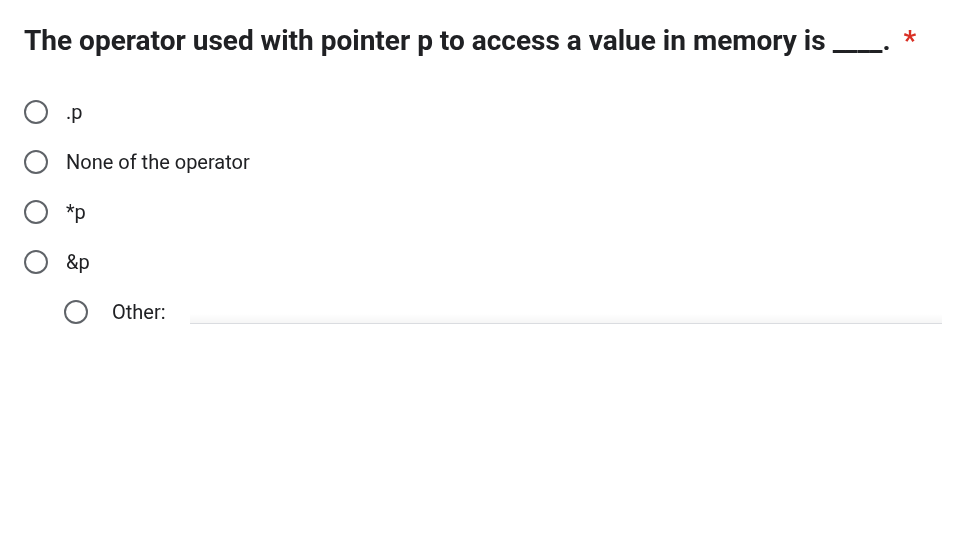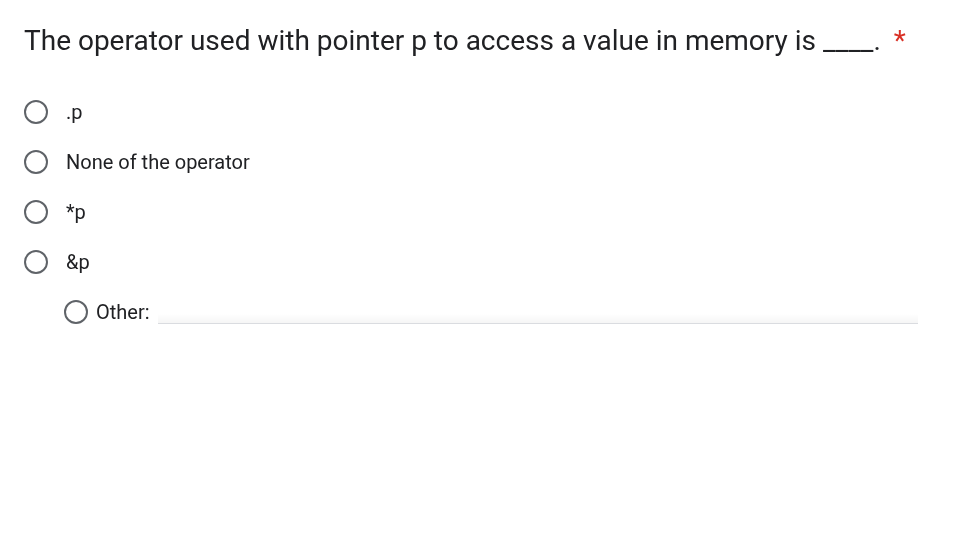--- a/index.html
+++ b/index.html
@@ -11,21 +11,21 @@
     font-family: 'Google Sans', Roboto, Arial, sans-serif;
     background: #fff;
     width: 966px;
     height: 555px;
     padding: 20px 24px;
   }
   .question-text {
     font-size: 28px;
     color: #202124;
     line-height: 1.5;
-    font-weight: 400;
+    font-weight: 700;
     margin-bottom: 38px;
   }
   .required-asterisk {
     color: #d93025;
     margin-left: 6px;
   }
   .options {
     display: flex;
     flex-direction: column;
     gap: 26px;
@@ -45,21 +45,21 @@
     background: transparent;
   }
   .option-label {
     font-size: 20px;
     color: #202124;
     font-family: Roboto, Arial, sans-serif;
   }
   .other-row {
     display: flex;
     align-items: flex-end;
-    gap: 8px;
+    gap: 24px;
     padding-left: 40px;
   }
   .other-input {
     border: none;
     border-bottom: 1px solid #dadce0;
     background-image: linear-gradient(to right, #dadce0, #f0f0f0);
     background-size: 100% 1px;
     background-repeat: no-repeat;
     background-position: bottom;
     outline: none;

